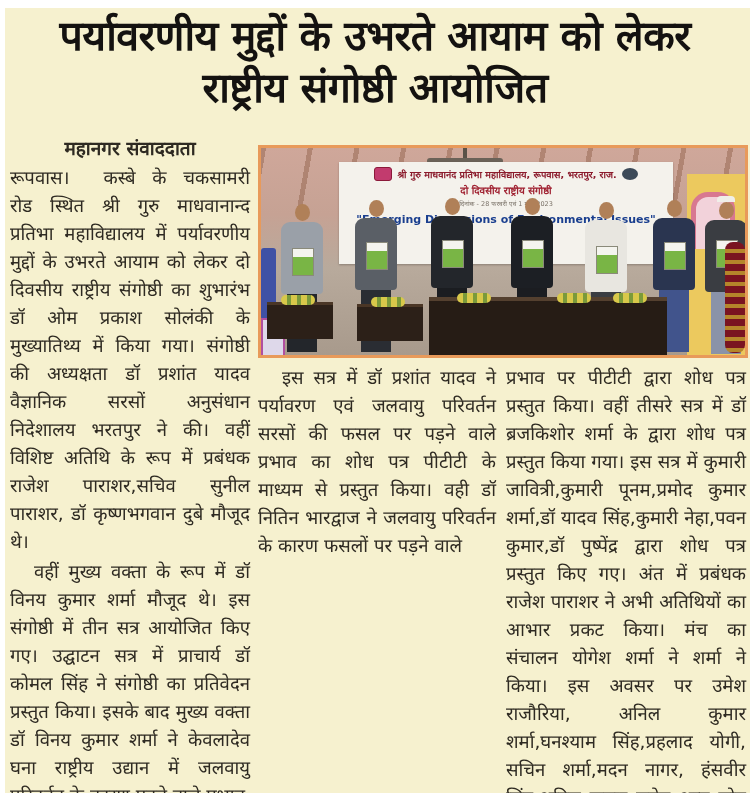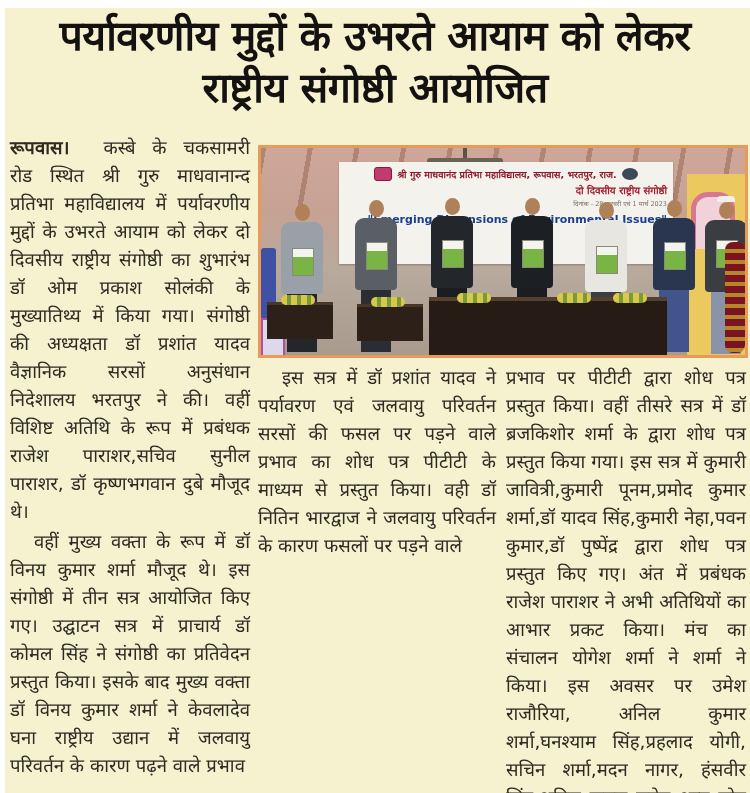--- a/index.html
+++ b/index.html
@@ -12,34 +12,34 @@
     font-size:41px;line-height:52px;font-weight:bold;color:#141210;margin:0;padding:0 14px;
     box-sizing:border-box;letter-spacing:-0.5px;}
 
   .col{position:absolute;color:#2e2a22;font-size:18.5px;line-height:28px;text-align:justify;}
   .col p{margin:0 0 2px 0;}
   .col p.indent{text-indent:24px;}
   .col1{left:10px;top:134px;width:240px;}
   .col2{left:258px;top:364px;width:238px;}
   .col3{left:506px;top:364px;width:240px;}
   .byline{font-weight:bold;text-align:center;font-size:19px;margin:0 0 2px 0;}
-  .dateline{font-weight:bold;padding-right:34px;}
+  .dateline{font-weight:normal;padding-right:34px;}
 
   
   .photo{position:absolute;left:258px;top:145px;width:484px;height:207px;
     border:3px solid #e89a5a;background:linear-gradient(180deg,#cfa79a 0%,#c6a294 32%,#b8aa9c 58%,#a89a8c 100%);
     overflow:hidden;}
   .ceiling{position:absolute;left:0;top:0;width:100%;height:62px;
     background:repeating-linear-gradient(100deg,rgba(128,78,52,0.38) 0 5px,rgba(0,0,0,0) 5px 46px);}
   .fan{position:absolute;left:166px;top:0;width:76px;height:20px;}
   .fan .stem{position:absolute;left:36px;top:0;width:4px;height:11px;background:#5a5248;}
   .fan .blades{position:absolute;left:0;top:10px;width:76px;height:6px;background:#6b6258;border-radius:3px;}
 
   .banner{position:absolute;left:78px;top:14px;width:334px;height:102px;background:#f4f2ec;
-    box-shadow:0 1px 2px rgba(0,0,0,0.25);padding:5px 6px;box-sizing:border-box;text-align:right;z-index:1;}
+    box-shadow:0 1px 2px rgba(0,0,0,0.25);padding:5px 6px;box-sizing:border-box;text-align:center;z-index:1;}
   .banner-row1{display:flex;align-items:center;justify-content:center;gap:5px;}
   .logo{width:16px;height:12px;border-radius:3px;flex:0 0 auto;}
   .logo-left{background:#c23b6e;border:1px solid #8b1a3a;}
   .logo-right{background:#3c4a58;border-radius:50%;}
   .b1{font-size:9.5px;font-weight:bold;color:#8b1a2b;white-space:nowrap;overflow:hidden;}
   .b2{font-size:6.5px;color:#b04050;margin-top:3px;}
   .b3{font-size:10px;font-weight:bold;color:#a02232;margin-top:2px;}
   .b4{font-size:6.5px;color:#7a7268;margin-top:2px;}
   .b5{font-size:11px;font-weight:bold;color:#1a3f8f;margin-top:5px;white-space:nowrap;overflow:hidden;}
 
@@ -67,20 +67,21 @@
 </head>
 <body>
 
 <div class="page">
   <div class="edge-top"></div>
   <div class="edge-left"></div>
 
   <h1 class="headline">पर्यावरणीय मुद्दों के उभरते आयाम को लेकर राष्ट्रीय संगोष्ठी आयोजित</h1>
 
   <div class="col col1">
+    <p class="byline">महानगर संवाददाता</p>
     <p><span class="dateline">रूपवास।</span><span>कस्बे के चकसामरी रोड स्थित श्री गुरु माधवानान्द प्रतिभा महाविद्यालय में पर्यावरणीय मुद्दों के उभरते आयाम को लेकर दो दिवसीय राष्ट्रीय संगोष्ठी का शुभारंभ डॉ ओम प्रकाश सोलंकी के मुख्यातिथ्य में किया गया। संगोष्ठी की अध्यक्षता डॉ प्रशांत यादव वैज्ञानिक सरसों अनुसंधान निदेशालय भरतपुर ने की। वहीं विशिष्ट अतिथि के रूप में प्रबंधक राजेश पाराशर,सचिव सुनील पाराशर, डॉ कृष्णभगवान दुबे मौजूद थे।</span></p>
     <p class="indent">वहीं मुख्य वक्ता के रूप में डॉ विनय कुमार शर्मा मौजूद थे। इस संगोष्ठी में तीन सत्र आयोजित किए गए। उद्घाटन सत्र में प्राचार्य डॉ कोमल सिंह ने संगोष्ठी का प्रतिवेदन प्रस्तुत किया। इसके बाद मुख्य वक्ता डॉ विनय कुमार शर्मा ने केवलादेव घना राष्ट्रीय उद्यान में जलवायु परिवर्तन के कारण पढ़ने वाले प्रभाव</p>
   </div>
 
   <div class="photo">
     <div class="ceiling"></div>
     <div class="fan">
       <div class="stem"></div>
       <div class="blades"></div>
     </div>

